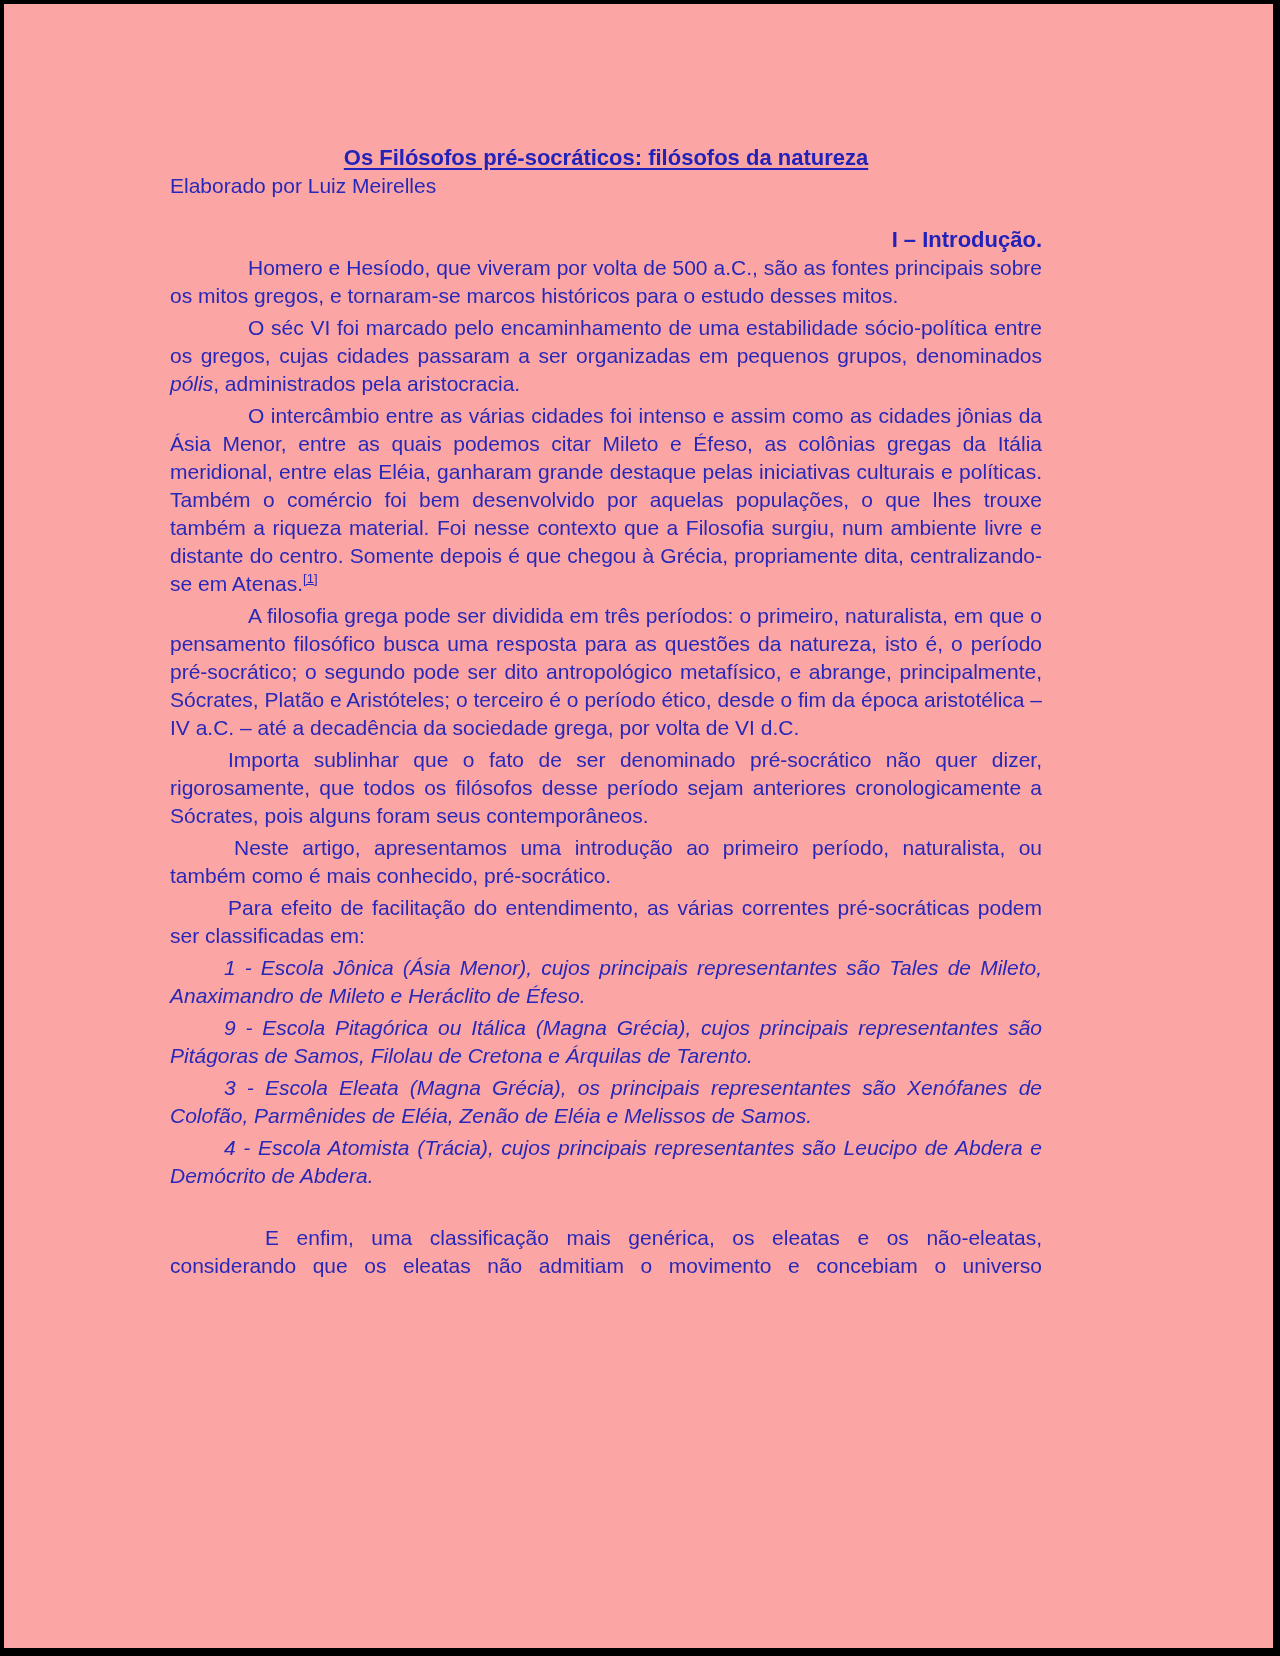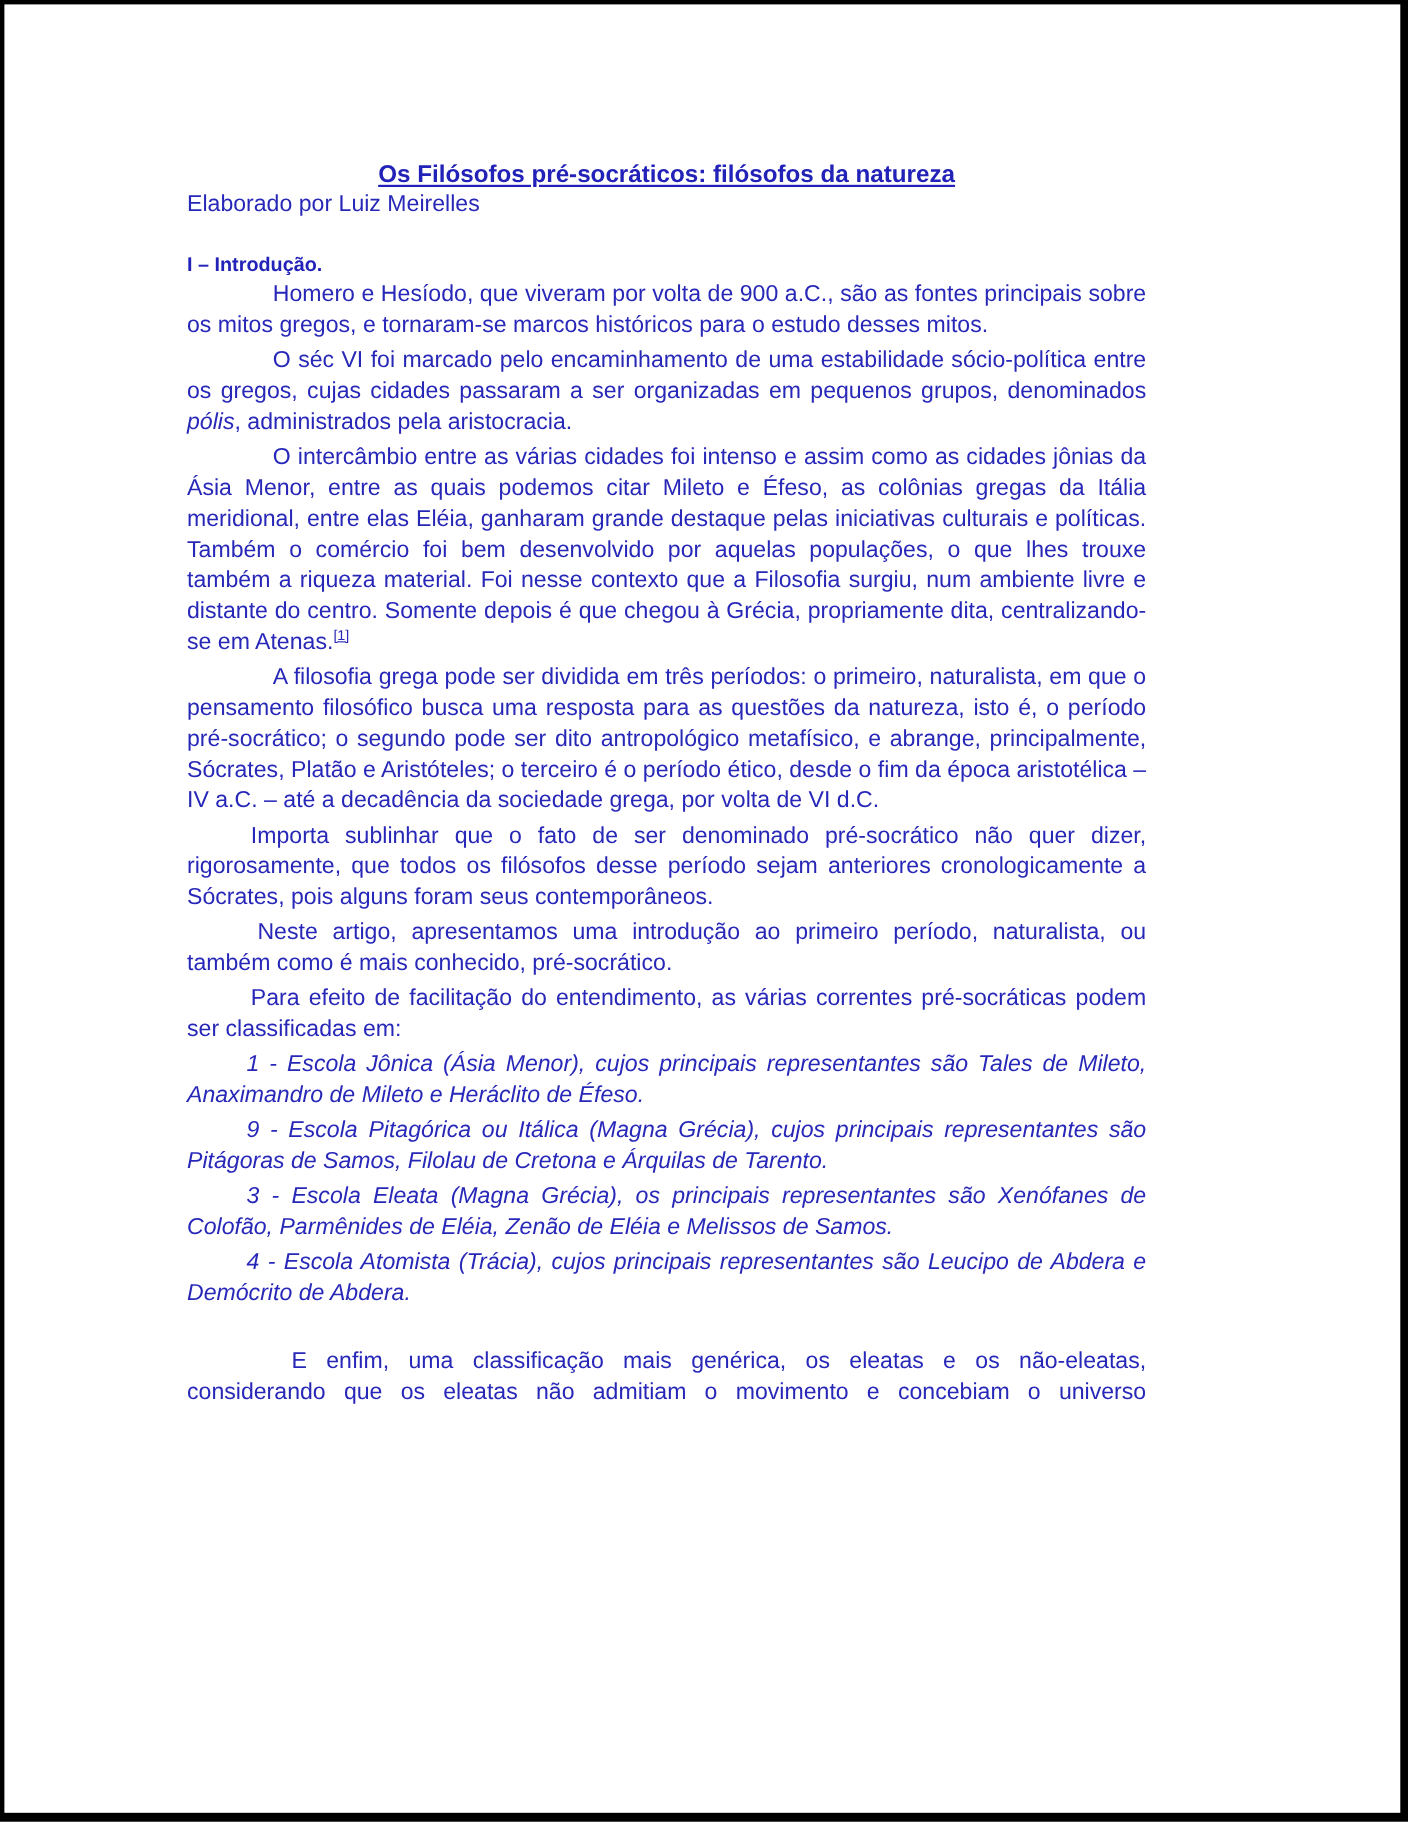--- a/index.html
+++ b/index.html
@@ -11,21 +11,21 @@
     width: 1280px;
     height: 1656px;
     box-sizing: border-box;
     background: #000000;
     padding: 4px 7px 8px 4px;
   }
   .page {
     width: 100%;
     height: 100%;
     box-sizing: border-box;
-    background: #ffffff;
+    background: #fca5a5;
     padding: 140px 231px 0 166px;
     overflow: hidden;
     font-family: "Liberation Sans", "DejaVu Sans", sans-serif;
     color: #2828b8;
   }
   .title {
     margin: 0;
     font-size: 22px;
     font-weight: bold;
     line-height: 28px;
@@ -35,24 +35,25 @@
     color: #2222b8;
   }
   .byline {
     margin: 0;
     font-size: 21px;
     line-height: 28px;
     text-align: left;
   }
   .heading {
     margin: 26px 0 0 0;
-    font-size: 18px;
+    font-size: 22px;
     font-weight: bold;
     line-height: 28px;
     color: #2222b8;
+    text-align: right;
   }
   .para {
     margin: 0 0 4px 0;
     font-size: 21px;
     line-height: 28px;
     text-align: justify;
   }
   .para.first-after-heading { margin-top: 8px; }
   .ind-65 { text-indent: 65px; }
   .ind-78 { text-indent: 78px; }
@@ -77,21 +78,21 @@
 <div class="frame">
   <div class="page">
 
     <h1 class="title">Os Filósofos pré-socráticos: filósofos da natureza</h1>
 
     <p class="byline">Elaborado por Luiz Meirelles</p>
 
     <h2 class="heading">I – Introdução.</h2>
 
 
-    <p class="para ind-78">Homero e Hesíodo, que viveram por volta de 900 a.C., são as fontes principais sobre os mitos gregos, e tornaram-se marcos históricos para o estudo desses mitos.</p>
+    <p class="para ind-78">Homero e Hesíodo, que viveram por volta de 500 a.C., são as fontes principais sobre os mitos gregos, e tornaram-se marcos históricos para o estudo desses mitos.</p>
 
     <p class="para ind-78"><span>O séc VI foi marcado pelo encaminhamento de uma estabilidade sócio-política entre os gregos, cujas cidades passaram a ser organizadas em pequenos grupos, denominados </span><em class="it">pólis</em><span>,  administrados pela aristocracia.</span></p>
 
     <p class="para ind-78"><span>O intercâmbio entre as várias cidades foi intenso e assim como as cidades jônias da Ásia Menor, entre as quais podemos citar Mileto e Éfeso, as colônias gregas da Itália meridional, entre elas Eléia, ganharam grande destaque pelas iniciativas culturais e políticas. Também o comércio foi bem desenvolvido por aquelas populações, o que lhes trouxe também a riqueza material. Foi nesse contexto que a Filosofia surgiu, num ambiente livre e  distante do centro. Somente depois é que chegou à Grécia, propriamente dita, centralizando-se em Atenas.</span><sup class="footnote-ref">[1]</sup></p>
 
     <p class="para ind-78">A filosofia grega pode ser dividida em três períodos: o primeiro, naturalista, em que o pensamento filosófico busca uma resposta para as questões da natureza, isto é, o período pré-socrático; o segundo pode ser dito antropológico metafísico, e abrange, principalmente, Sócrates, Platão e Aristóteles; o terceiro é o período ético, desde o fim da época aristotélica – IV a.C. – até a decadência da sociedade grega, por volta de VI d.C.</p>
 
     <p class="para ind-58">Importa sublinhar que o fato de ser denominado pré-socrático não quer dizer, rigorosamente, que todos os filósofos desse período sejam anteriores cronologicamente a Sócrates, pois alguns foram seus contemporâneos.</p>
 
     <p class="para ind-64">Neste artigo, apresentamos uma introdução ao primeiro período, naturalista, ou também como é mais conhecido, pré-socrático.</p>

